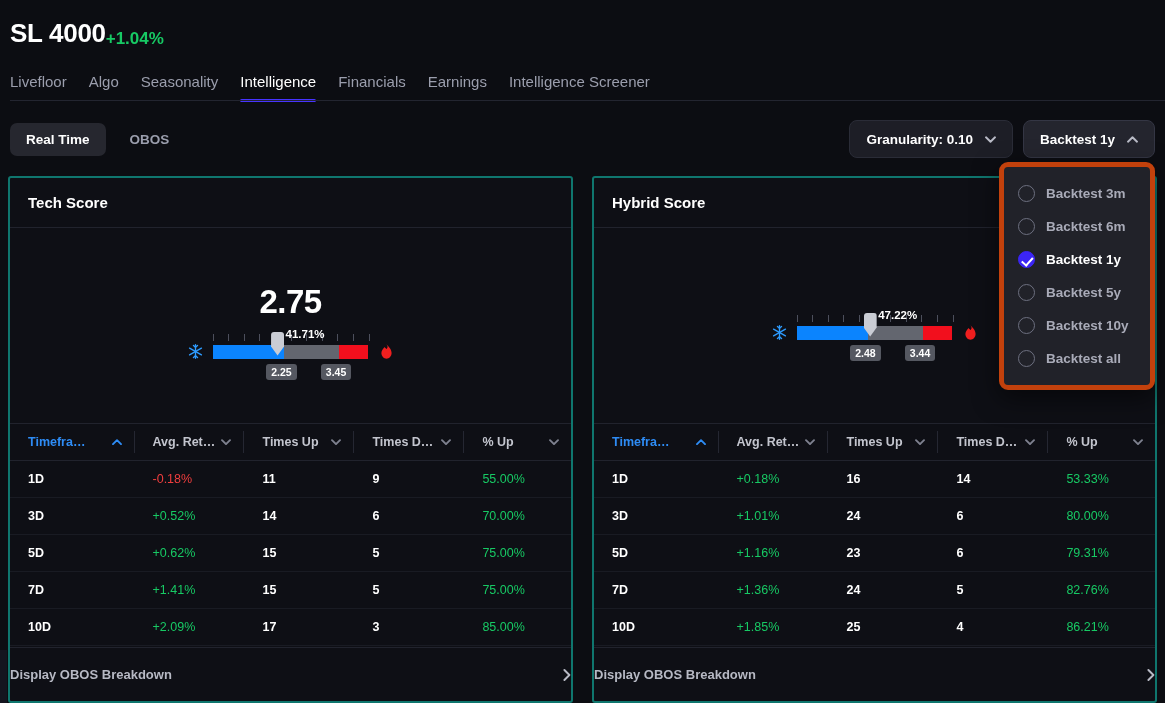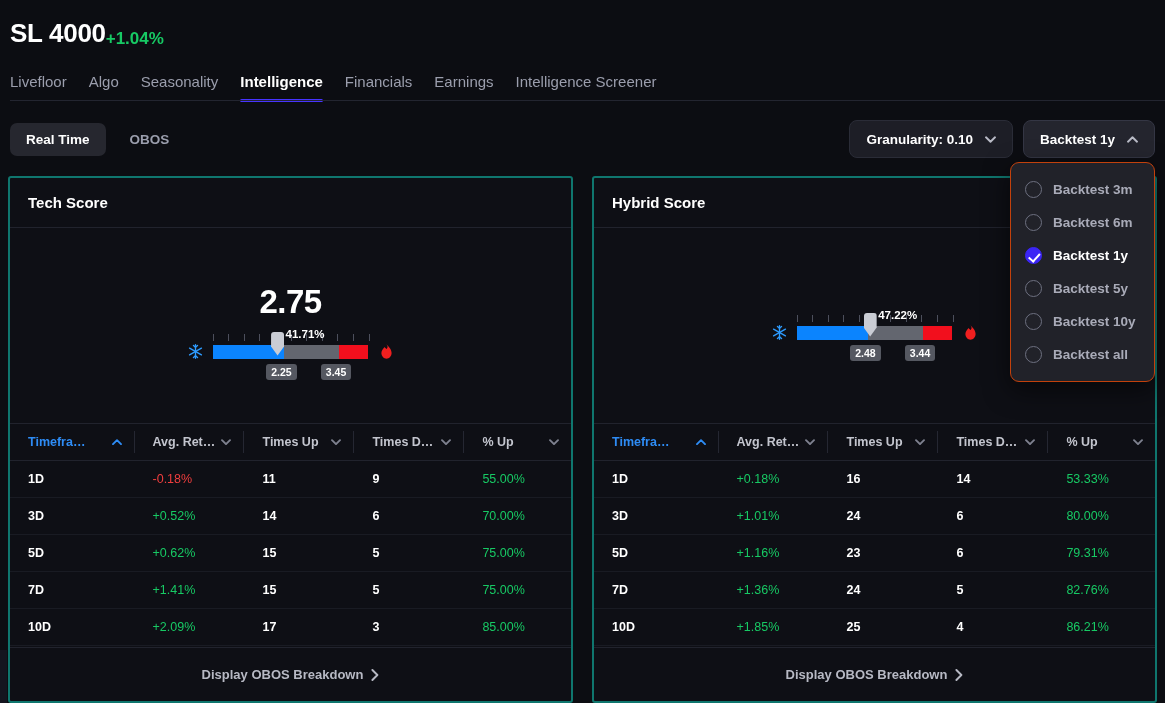--- a/index.html
+++ b/index.html
@@ -22,21 +22,21 @@
   .nav { display: flex; align-items: flex-end; gap: 0; margin-top: 24px; padding-left: 0; position: relative; }
   .nav::after {
     content: ""; position: absolute; left: 0; right: 0; bottom: 0;
     height: 1px; background: #232530;
   }
   .nav-item {
     font-size: 15px; color: #9b9ead; padding: 0 22px 11px 0; margin-right: 0;
     position: relative; white-space: nowrap;
   }
   .nav-item:first-child { padding-right: 22px; }
-  .nav-item.active { color: #ffffff; font-weight: bold; }
+  .nav-item.active { color: #ffffff; font-weight: normal; }
   .nav-item.active::after {
     content: ""; position: absolute; left: 0px; right: 22px; bottom: -1px;
     height: 3px; background: #4733ff; border-radius: 2px;
   }
 
   
   .controls {
     display: flex; align-items: center; justify-content: space-between;
     margin-top: 19px; padding: 0 10px 0 10px; position: relative;
   }
@@ -54,22 +54,22 @@
     background: #1d1e26; border: 1px solid #2a2c37; border-radius: 8px;
     padding: 10px 16px; font-size: 13.5px; font-weight: bold; color: #ffffff;
     font-family: inherit; white-space: nowrap; height: 38px;
   }
   .dd-btn.open { background: #24252e; border-color: #343644; }
   .chev { width: 11px; height: 7px; flex: none; }
   .chev path { fill: none; stroke: #b9bbc6; stroke-width: 1.9; stroke-linecap: round; stroke-linejoin: round; }
 
   
   .menu {
-    position: absolute; top: 42px; right: 10px; width: 145px;
-    background: #212229; border: 1px solid #c2410c; border-radius: 9px;
+    position: absolute; top: 42px; right: 10px; width: 156px;
+    background: #212229; border: 5px solid #c2410c; border-radius: 9px;
     padding: 10px 0 10px 0; z-index: 40;
     box-shadow: 0 8px 26px rgba(0,0,0,0.55);
   }
   .menu-item { display: flex; align-items: center; gap: 11px; padding: 8px 14px; }
   .radio {
     width: 17px; height: 17px; border-radius: 50%; border: 1.6px solid #6d7080;
     flex: none; position: relative;
   }
   .radio.checked { background: #3b25f5; border-color: #3b25f5; }
   .radio.checked::after {
@@ -146,21 +146,21 @@
     overflow: hidden; color: #ffffff; font-weight: bold;
   }
   .td.pos { color: #17c964; font-weight: normal; }
   .td.neg { color: #f03e3e; font-weight: normal; }
   .td.pct-up { color: #17c964; font-weight: normal; }
 
   .c0 { width: 22.2%; } .c1 { width: 19.6%; } .c2 { width: 19.6%; }
   .c3 { width: 19.6%; } .c4 { width: 19.0%; }
 
   .card-foot {
-    flex: none; height: 54px; display: flex; align-items: center; justify-content: center;
+    flex: none; height: 54px; display: flex; align-items: center; justify-content: space-between;
     border-top: 1px solid #21232d; gap: 8px;
   }
   .foot-label { font-size: 13px; font-weight: bold; color: #b7b9c4; }
   .foot-arrow { width: 8px; height: 12px; }
   .foot-arrow path { fill: none; stroke: #b7b9c4; stroke-width: 1.9; stroke-linecap: round; stroke-linejoin: round; }
 
   .left-strip { position: absolute; left: 0; top: 650px; width: 7px; height: 53px; background: #14151f; }
 </style>
 </head>
 <body>

